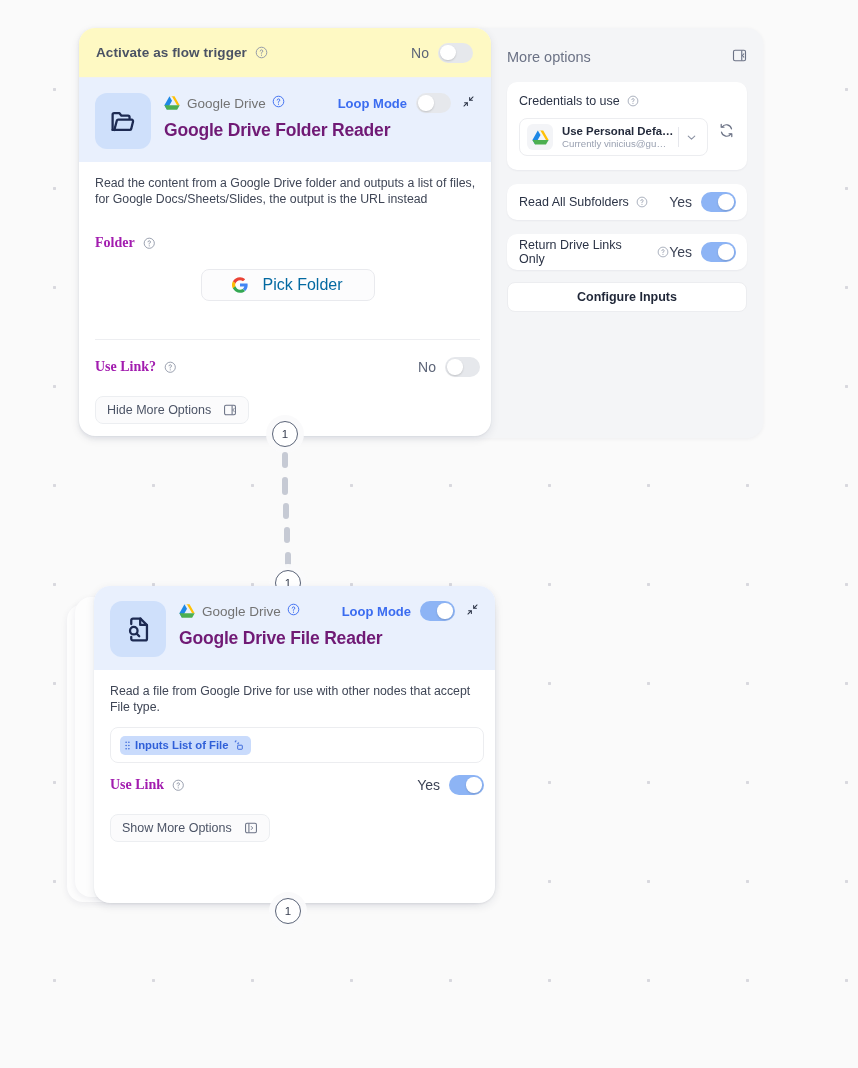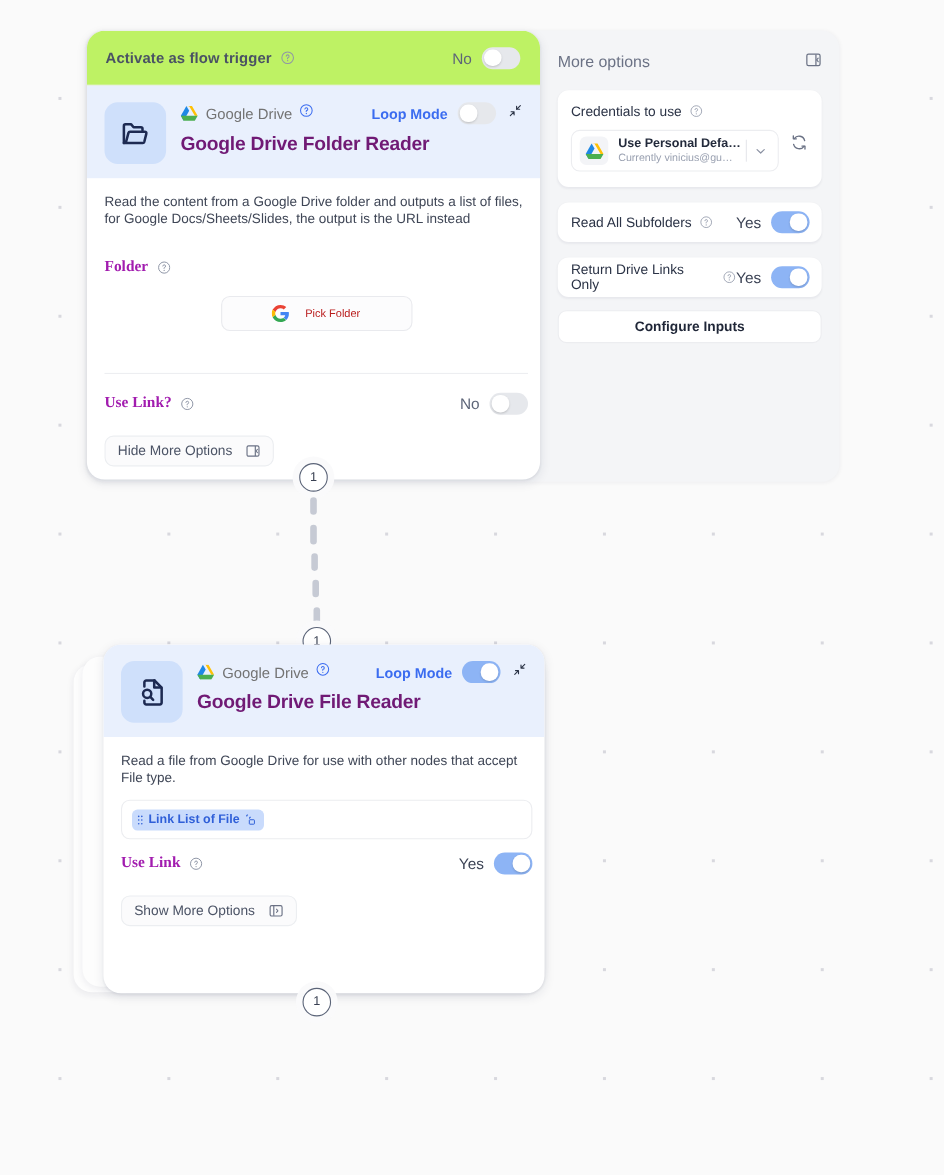--- a/index.html
+++ b/index.html
@@ -44,21 +44,21 @@
     background: #ffffff;
     border-radius: 16px;
     box-shadow: 0 3px 10px rgba(25,35,70,0.09), 0 1px 2px rgba(25,35,70,0.06);
     overflow: hidden;
   }
 
   .node1-card { left: 0; top: 0; width: 412px; height: 408px; }
 
   .trigger-bar {
     height: 50px;
-    background: #bef264;
+    background: #fef9c3;
     border-bottom: 1px solid #eef0f3;
     display: flex;
     align-items: center;
     padding: 0 18px 0 17px;
     text-align: center;
   }
   .trigger-title {
     font-size: 13.5px;
     font-weight: bold;
     color: #4a5264;
@@ -166,22 +166,22 @@
   .pick-btn {
     width: 174px; height: 32px;
     margin: 18px auto 0 auto;
     background: #fcfcfd;
     border: 1px solid #e9eaee;
     border-radius: 8px;
     display: flex; align-items: center; justify-content: center;
     cursor: pointer;
   }
   .pick-btn-label {
-    font-size: 10px;
-    color: #b91c1c;
+    font-size: 16px;
+    color: #0369a1;
     margin-left: 14px;
   }
 
   .hr {
     height: 1px;
     background: #edeef1;
     margin: 38px 0 0 0;
   }
 
   .row-toggle {
@@ -622,21 +622,21 @@
             <span style="display:flex">
               <svg width="7" height="11" viewBox="0 0 8 12">
                 <circle cx="2.4" cy="2.2" r="0.85" fill="#2f5fd8"></circle>
                 <circle cx="5.6" cy="2.2" r="0.85" fill="#2f5fd8"></circle>
                 <circle cx="2.4" cy="6" r="0.85" fill="#2f5fd8"></circle>
                 <circle cx="5.6" cy="6" r="0.85" fill="#2f5fd8"></circle>
                 <circle cx="2.4" cy="9.8" r="0.85" fill="#2f5fd8"></circle>
                 <circle cx="5.6" cy="9.8" r="0.85" fill="#2f5fd8"></circle>
               </svg>
             </span>
-            <span class="chip-text">Link List of File</span>
+            <span class="chip-text">Inputs List of File</span>
             <span style="display:flex">
               <svg width="12" height="12" viewBox="0 0 16 16" fill="none">
                 <path d="M4.2 2.6 H3.1 V3.9" stroke="#2f5fd8" stroke-width="1.2" stroke-linecap="round" stroke-linejoin="round"></path>
                 <path d="M7.6 5.3 H6.5 V6.6" stroke="#2f5fd8" stroke-width="1.2" stroke-linecap="round" stroke-linejoin="round"></path>
                 <rect x="6.2" y="8.3" width="6.2" height="5.4" rx="0.8" stroke="#2f5fd8" stroke-width="1.2"></rect>
               </svg>
             </span>
           </span>
         </div>
 

